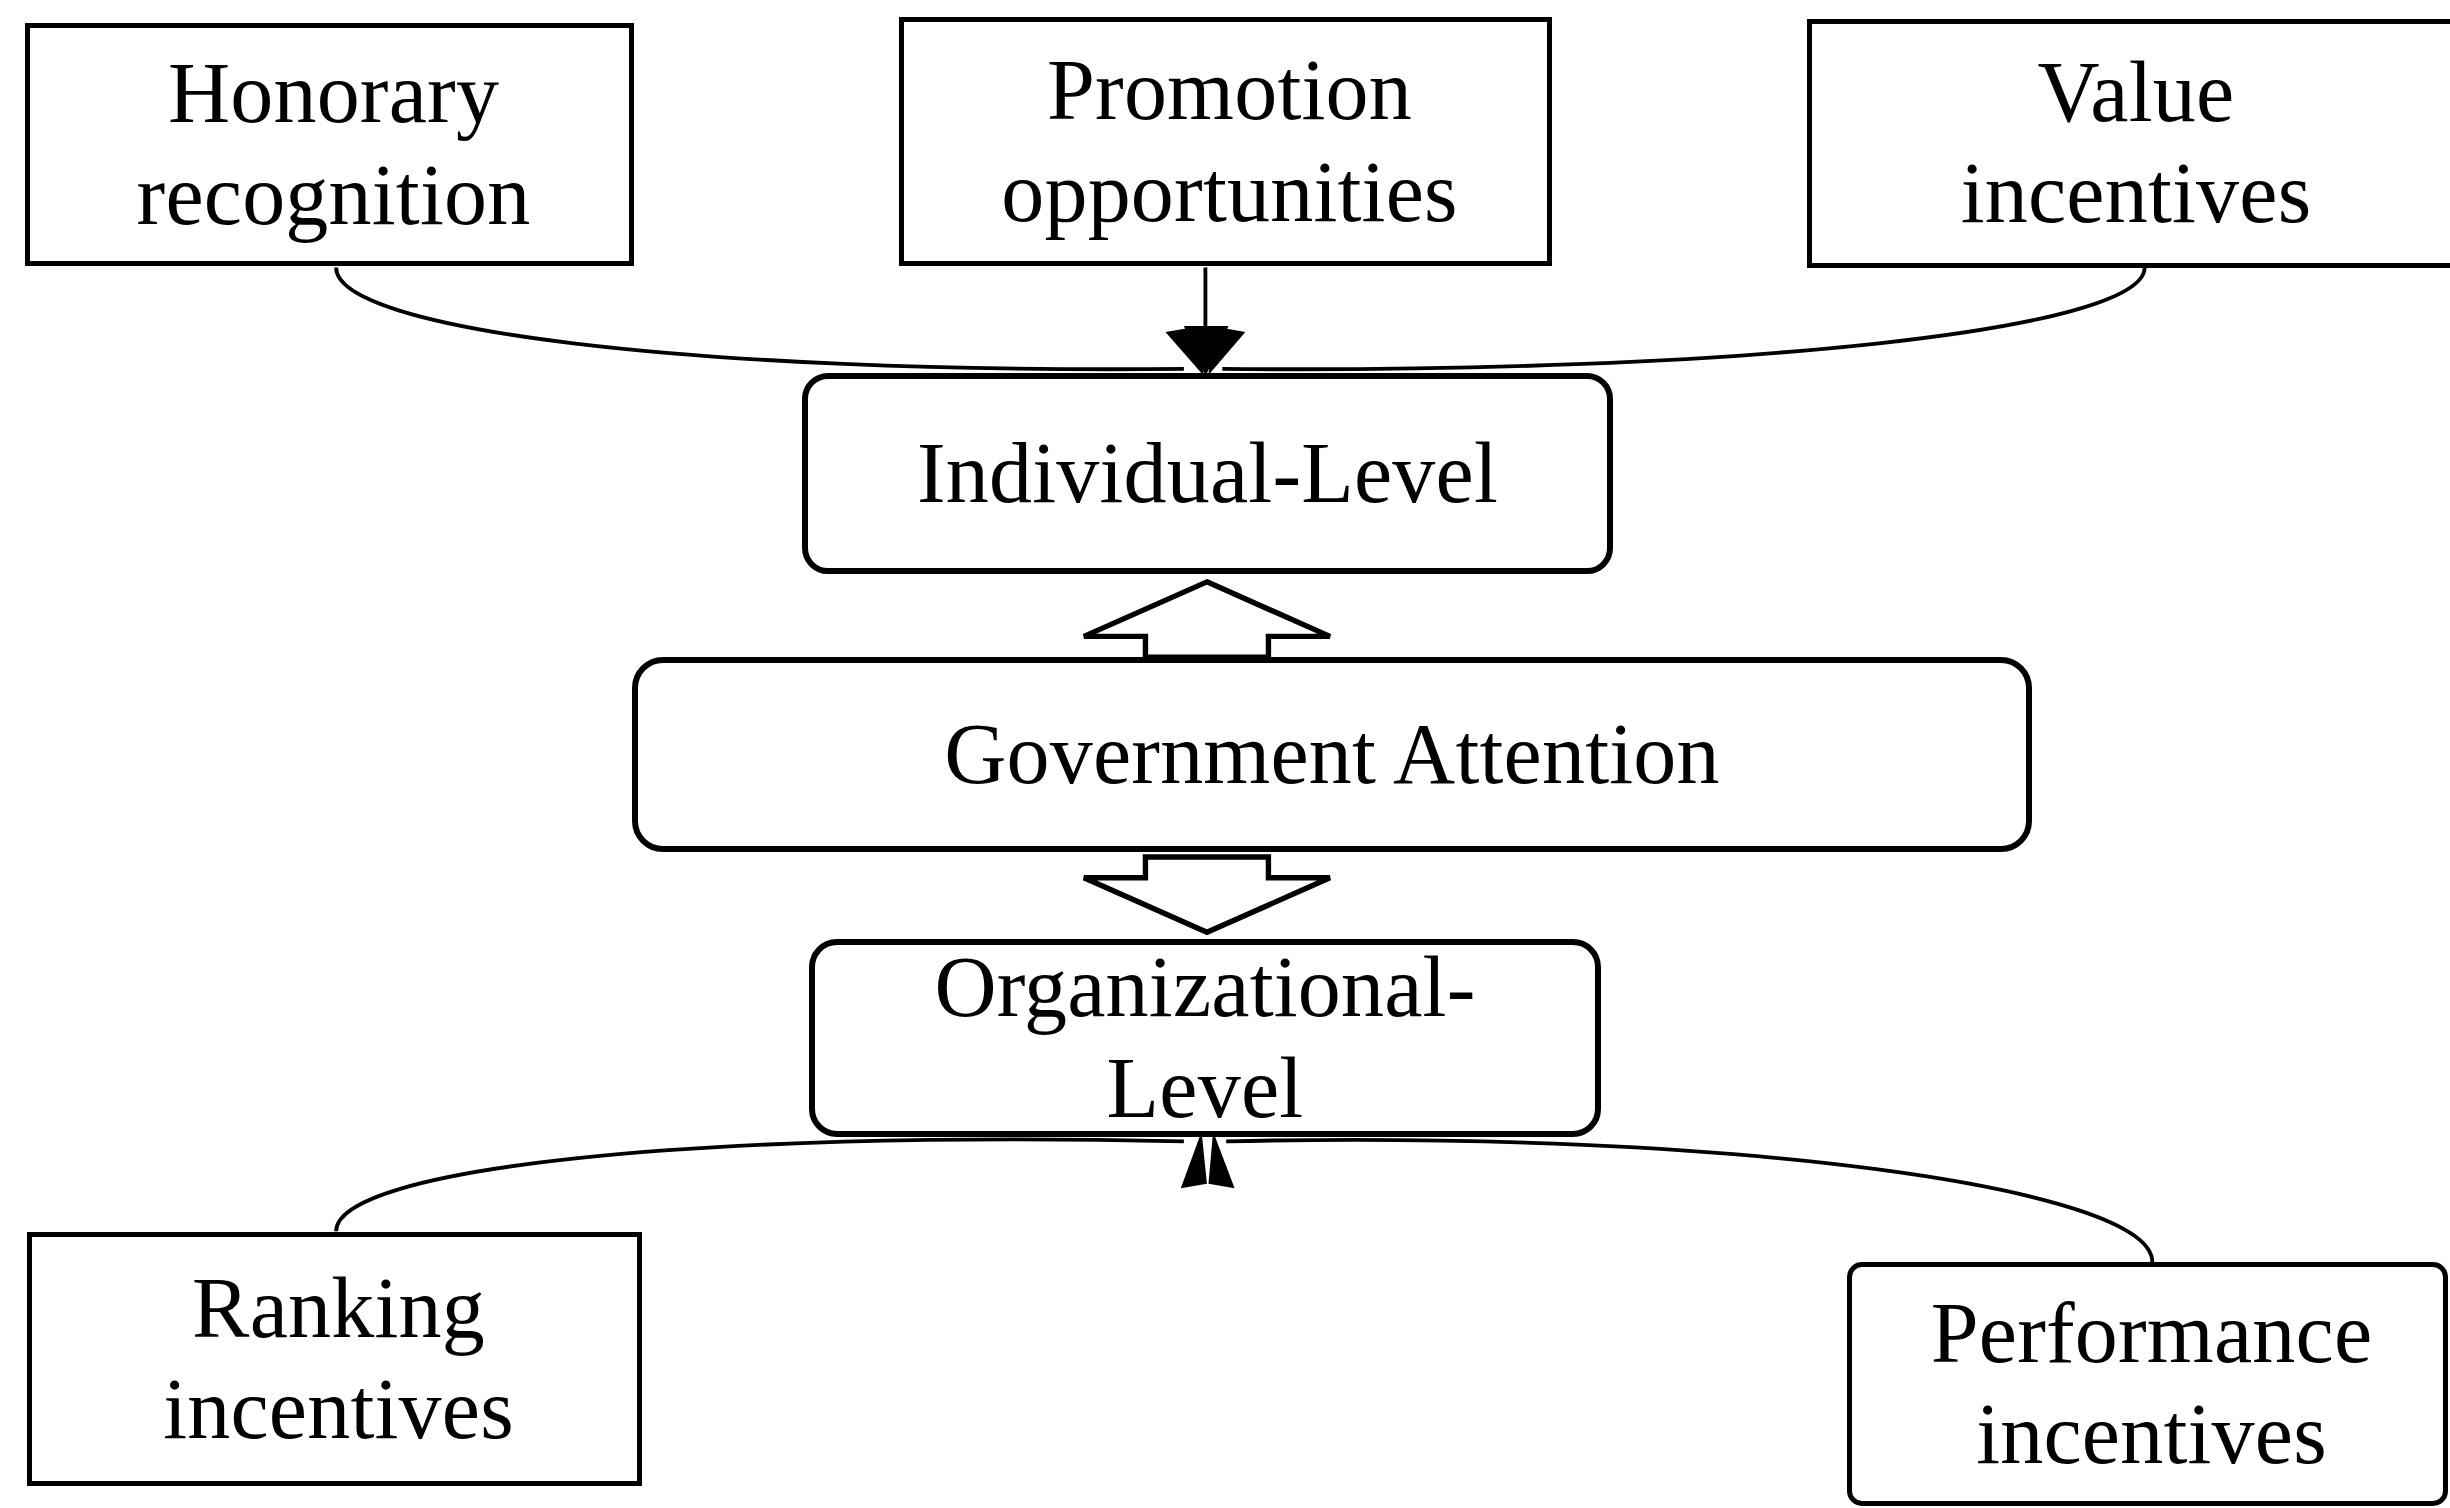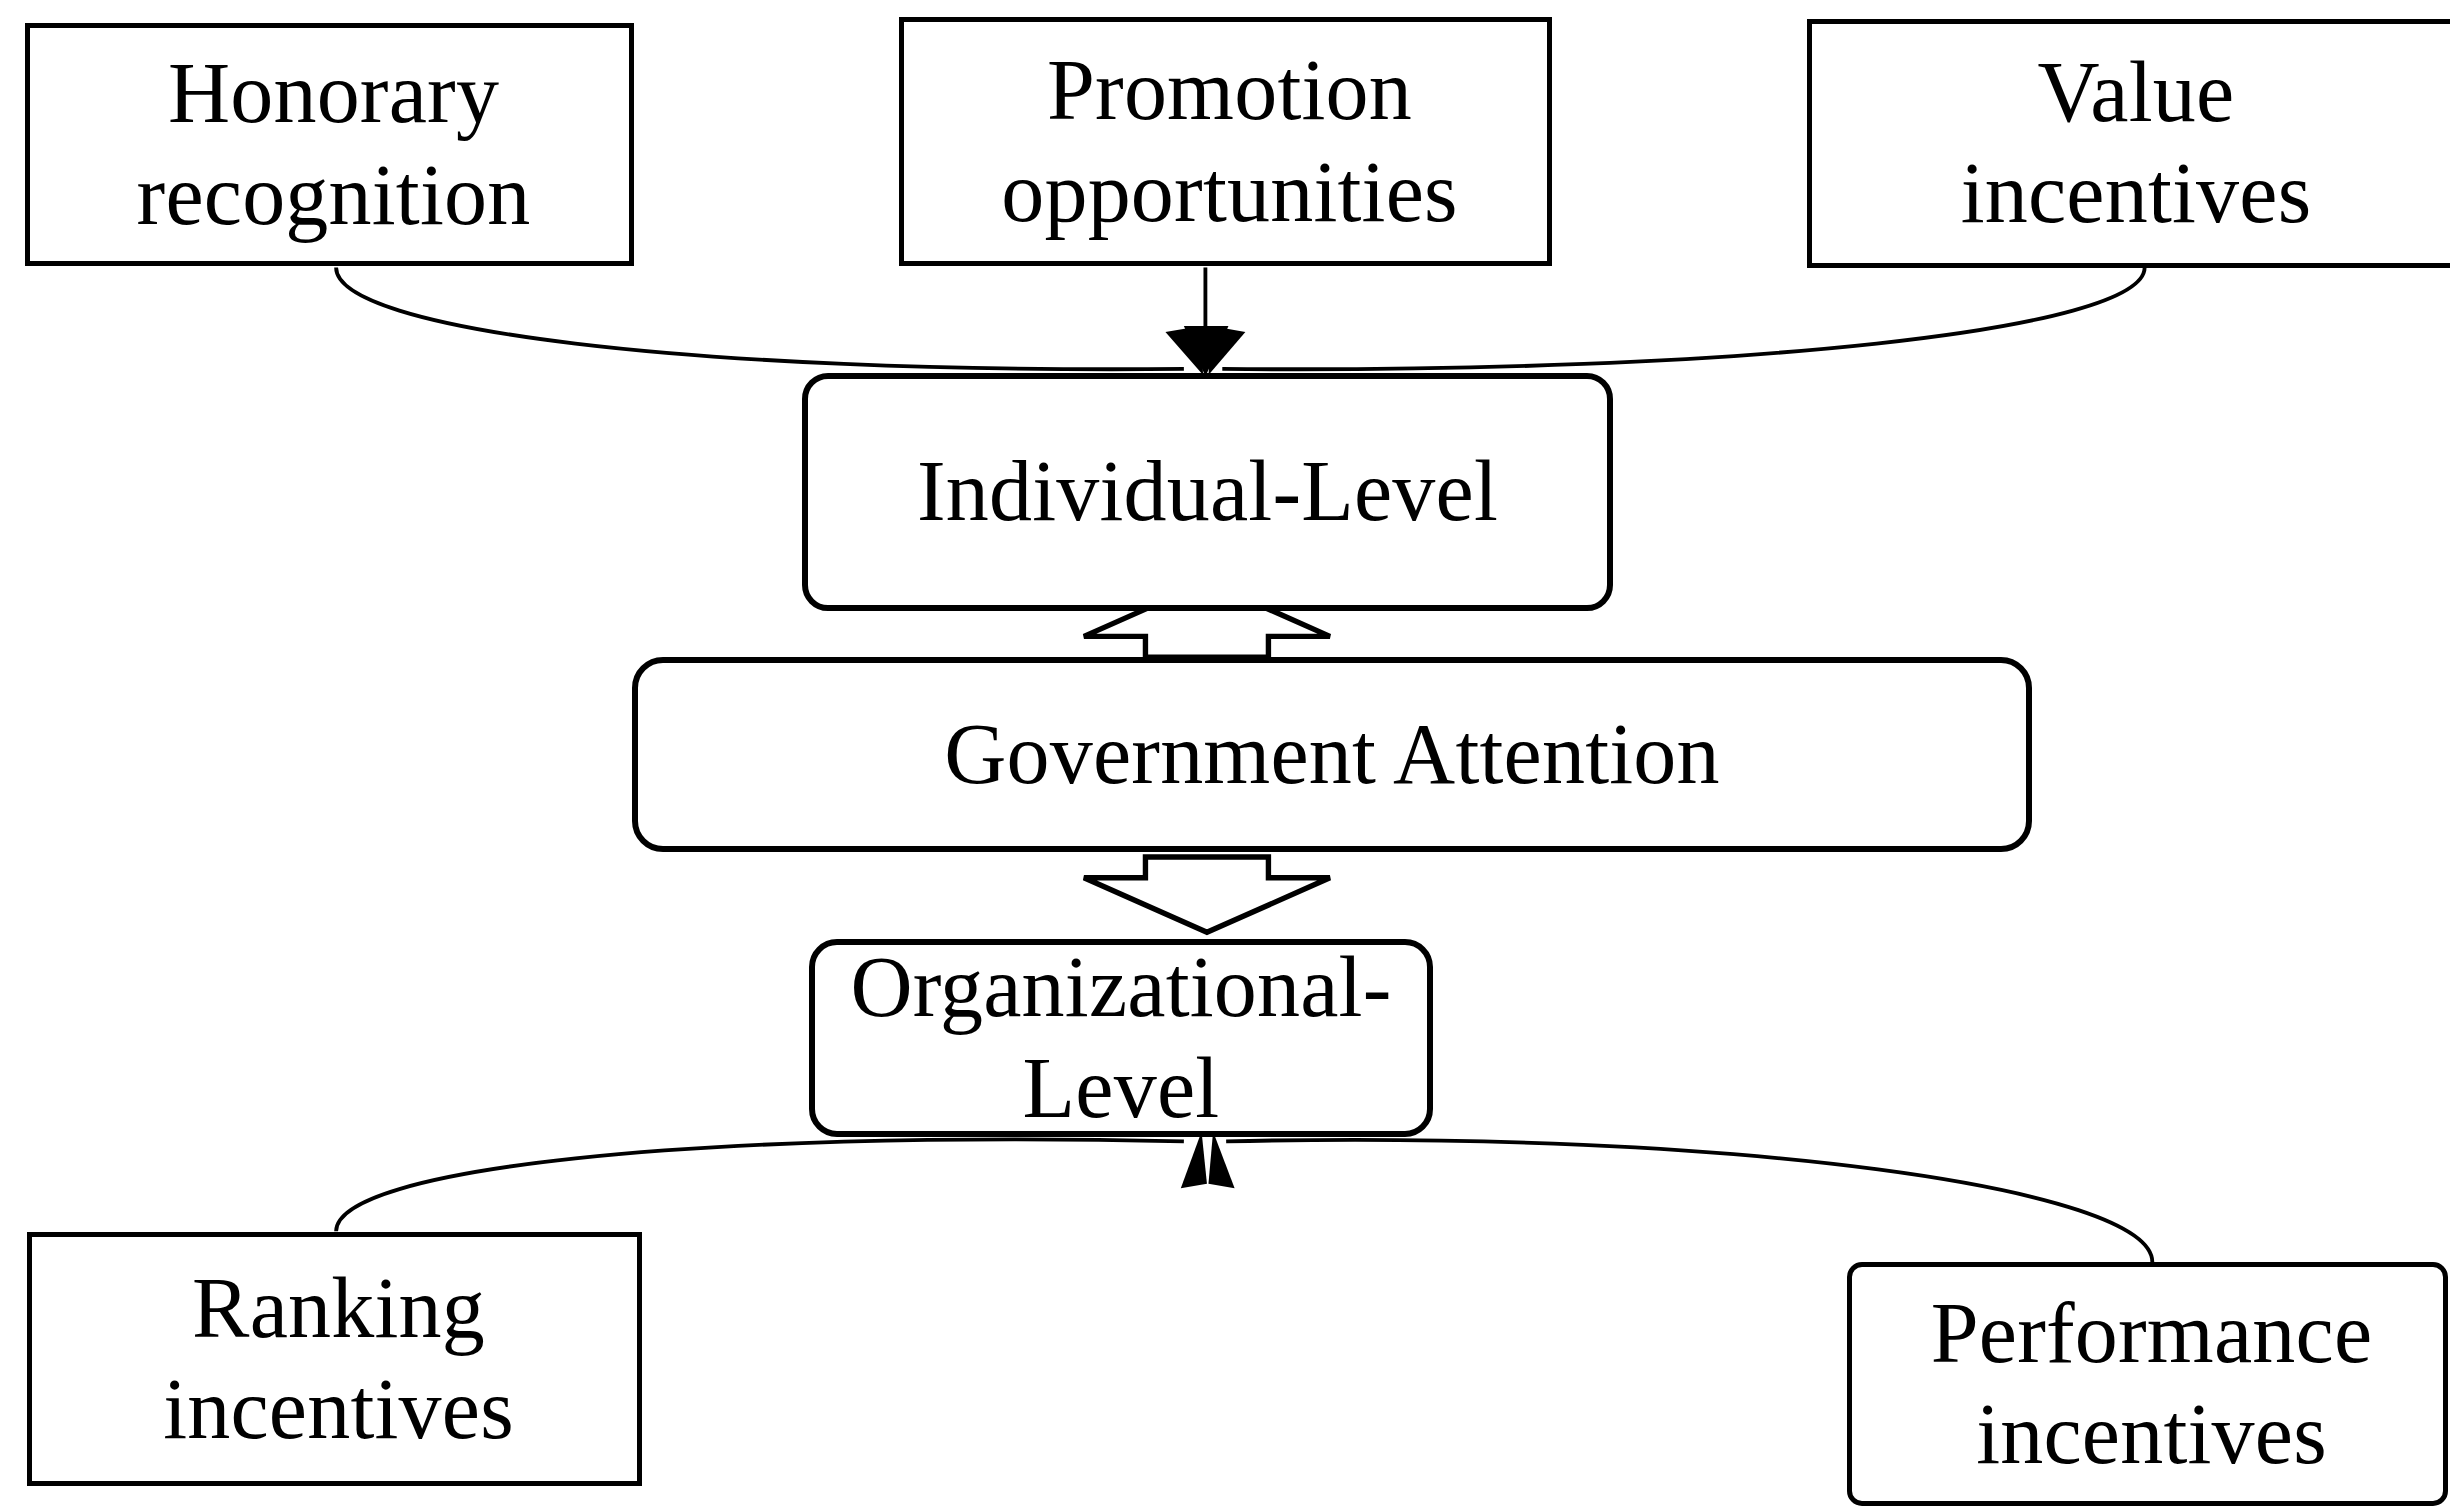--- a/index.html
+++ b/index.html
@@ -103,29 +103,29 @@
   </div>
 
   <div class="node rect-node" style="left:899px; top:17px; width:653px; height:249px;">
     <span class="label"><span>Promotion</span><br><span>opportunities</span></span>
   </div>
 
   <div class="node rect-node" style="left:1807px; top:18.5px; width:650px; height:249px;">
     <span class="label"><span>Value</span><br><span>incentives</span></span>
   </div>
 
-  <div class="node round-node" style="left:802px; top:373px; width:811px; height:238px; border-radius:26px;text-align:center;">
+  <div class="node round-node" style="left:802px; top:373px; width:811px; height:201px; border-radius:26px;text-align:center;">
     <span class="label"><span>Individual-Level</span></span>
   </div>
 
   <div class="node round-node" style="left:632px; top:657px; width:1400px; height:195px; border-radius:31px;">
     <span class="label"><span>Government Attention</span></span>
   </div>
 
-  <div class="node round-node" style="left:809px; top:939px; width:624px; height:198px; border-radius:28px;">
+  <div class="node round-node" style="left:809px; top:939px; width:792px; height:198px; border-radius:28px;">
     <span class="label"><span>Organizational-</span><br><span>Level</span></span>
   </div>
 
   <div class="node rect-node" style="left:27px; top:1232px; width:615px; height:254px;">
     <span class="label"><span>Ranking</span><br><span>incentives</span></span>
   </div>
 
   <div class="node rect-node" style="left:1847px; top:1262px; width:601px; height:244px;border-radius:15px;">
     <span class="label"><span>Performance</span><br><span>incentives</span></span>
   </div>

